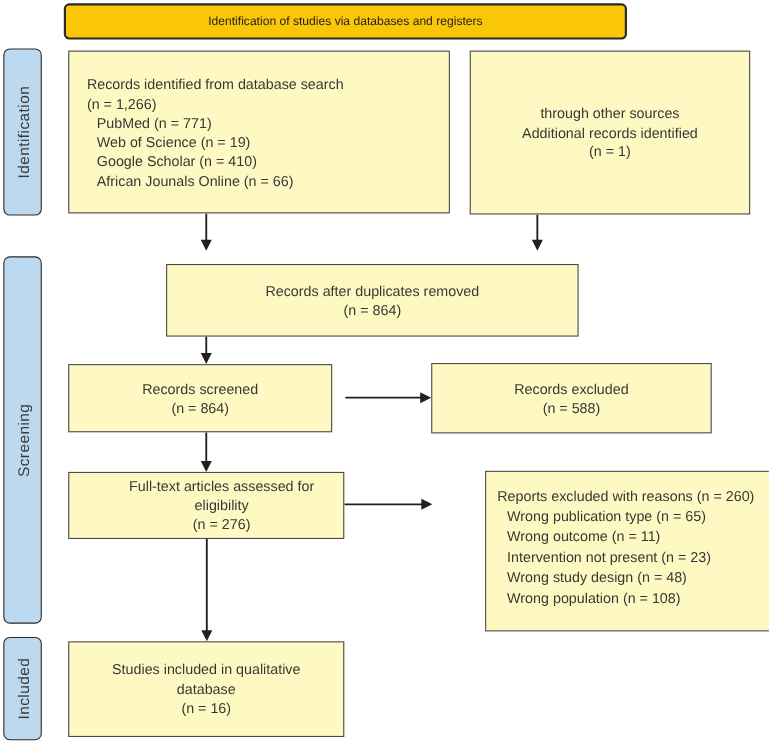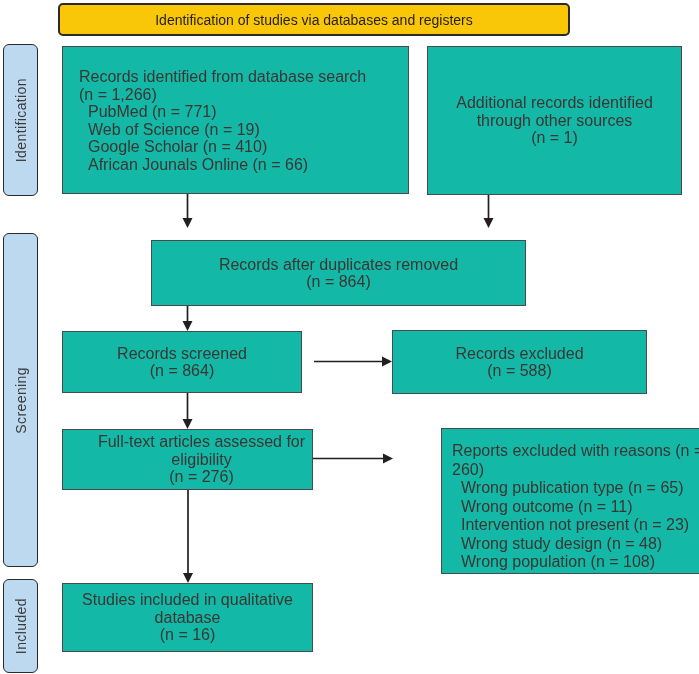--- a/index.html
+++ b/index.html
@@ -19,21 +19,21 @@
   }
   .banner {
     position: absolute;
     left: 58px; top: 3px;
     width: 512px; height: 33px;
     background: #FAC608;
     border: 2px solid #2B2A29;
     border-radius: 5px;
     box-sizing: border-box;
     display: flex; align-items: center; justify-content: center;
-    font-size: 14px; color: #231F20;
+    font-size: 11px; color: #231F20;
   }
   .stage {
     position: absolute;
     left: 3px; width: 35px;
     background: #BDD9F0;
     border: 1.6px solid #2B2A29;
     border-radius: 6px;
     box-sizing: border-box;
     display: flex; align-items: center; justify-content: center;
   }
@@ -43,40 +43,40 @@
     font-size: 14px;
     color: #3A3A3A;
     letter-spacing: 0.4px;
     white-space: nowrap;
   }
   .stage-identification { top: 44px; height: 152px; }
   .stage-screening      { top: 233px; height: 334px; }
   .stage-included       { top: 579px; height: 94px; }
   .box {
     position: absolute;
-    background: #14b8a6;
+    background: #fef9c3;
     border: 1.5px solid #4A4A4C;
     box-sizing: border-box;
-    font-size: 16px;
+    font-size: 13px;
     line-height: 17.5px;
     color: #393734;
   }
   .center {
     display: flex; flex-direction: column;
     align-items: center; justify-content: center;
     text-align: center;
   }
   .box-identified { left: 62px; top: 46px; width: 347px; height: 148px; padding: 21px 12px 0 16px; }
   .box-additional { left: 427px; top: 46px; width: 255px; height: 149px; }
   .box-duplicates { left: 151px; top: 228px; width: 375px; height: 66px; margin-top: 12px; }
   .box-screened   { left: 62px; top: 331px; width: 240px; height: 62px; }
   .box-excluded   { left: 392px; top: 330px; width: 255px; height: 64px; }
   .box-fulltext   { left: 62px; top: 429px; width: 251px; height: 61px; padding-left: 28px; }
   .box-reports    { left: 393px; top: 428px; width: 303px; height: 146px; padding: 13px 4px 0 10px; line-height: 18.5px; margin-left: 48px; }
-  .box-included-studies { left: 62px; top: 583px; width: 251px; height: 69px; }
+  .box-included-studies { left: 62px; top: 583px; width: 251px; height: 87px; }
   .line { display: block; }
   .indent { padding-left: 9px; }
 </style>
 </head>
 <body>
 
 <div class="canvas">
 
   <svg class="connectors" viewBox="0 0 699 674" xmlns="http://www.w3.org/2000/svg">
     <g>
@@ -124,22 +124,22 @@
   <div class="box box-identified">
     <span class="line">Records identified from database search</span>
     <span class="line">(n = 1,266)</span>
     <span class="line indent">PubMed (n = 771)</span>
     <span class="line indent">Web of Science (n = 19)</span>
     <span class="line indent">Google Scholar (n = 410)</span>
     <span class="line indent">African Jounals Online (n = 66)</span>
   </div>
 
   <div class="box box-additional center">
+    <span class="line">through other sources</span>
     <span class="line">Additional records identified</span>
-    <span class="line">through other sources</span>
     <span class="line">(n = 1)</span>
   </div>
 
   <div class="box box-duplicates center">
     <span class="line">Records after duplicates removed</span>
     <span class="line">(n = 864)</span>
   </div>
 
   <div class="box box-screened center">
     <span class="line">Records screened</span>

